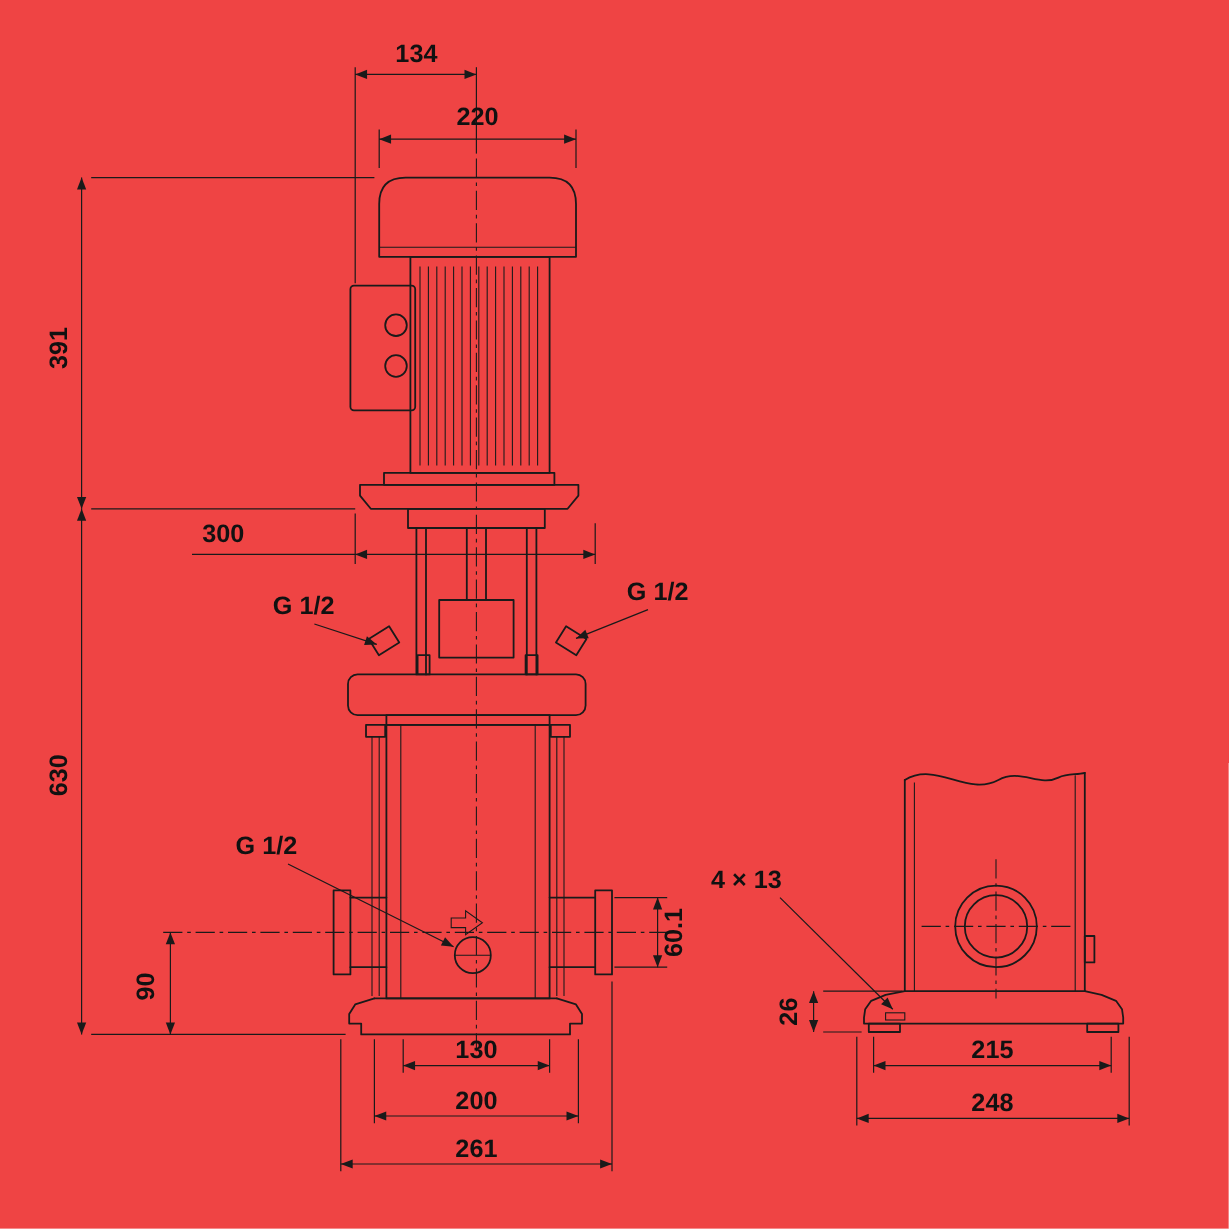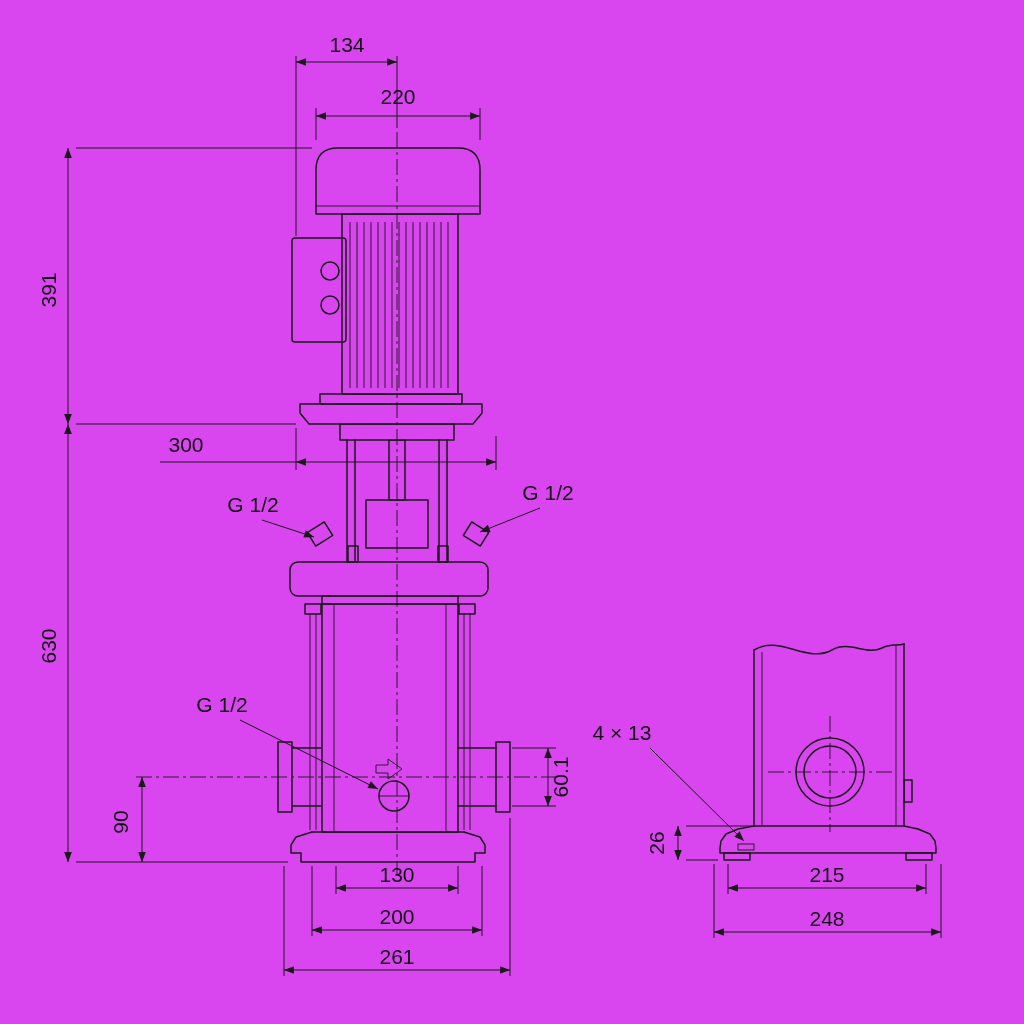--- a/index.html
+++ b/index.html
@@ -1,16 +1,16 @@
 <!DOCTYPE html>
 <html><head>
 <meta charset="utf-8">
 <style>
   html,body{margin:0;padding:0;background:#ffffff;}
-  .canvas{width:1024px;height:1024px;background:#d946ef;position:relative;overflow:hidden;}
+  .canvas{width:1024px;height:1024px;background:#ef4444;position:relative;overflow:hidden;font-weight:bold;}
   svg{display:block;}
   .obj{fill:none;stroke:#1a1a1a;stroke-width:1.5;stroke-linejoin:round;stroke-linecap:round;}
   .thin{fill:none;stroke:#1a1a1a;stroke-width:0.9;}
   .dim{fill:none;stroke:#1a1a1a;stroke-width:1;}
   .cl{fill:none;stroke:#1a1a1a;stroke-width:0.9;stroke-dasharray:16 4 3 4;}
   .dimtxt{font-family:"Liberation Sans",sans-serif;font-size:21px;fill:#111;text-anchor:middle;}
 </style>
 </head>
 <body>
 

